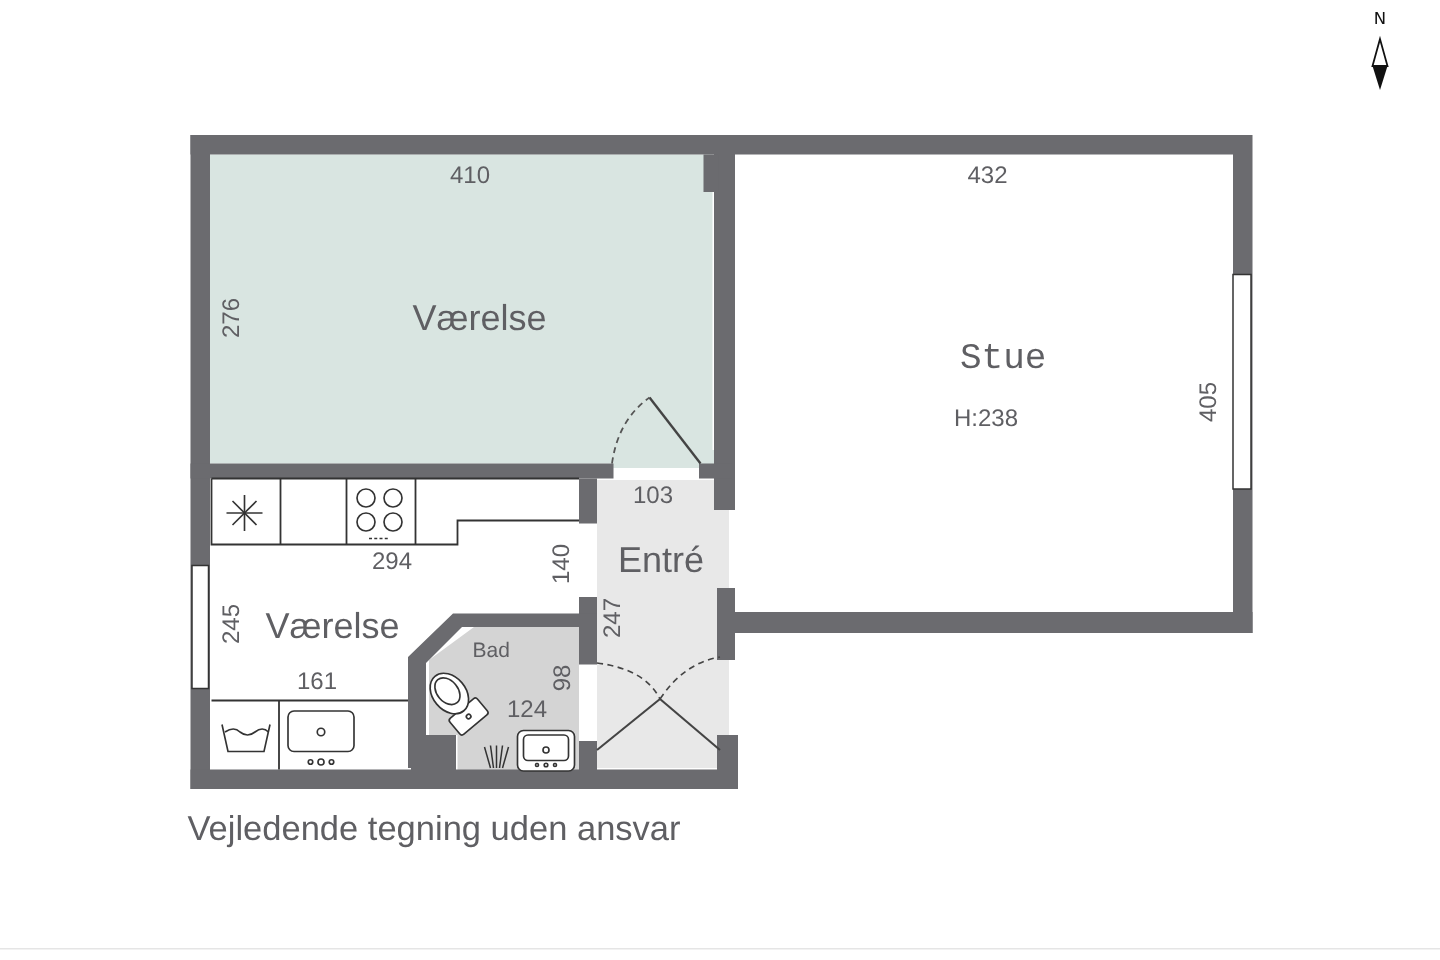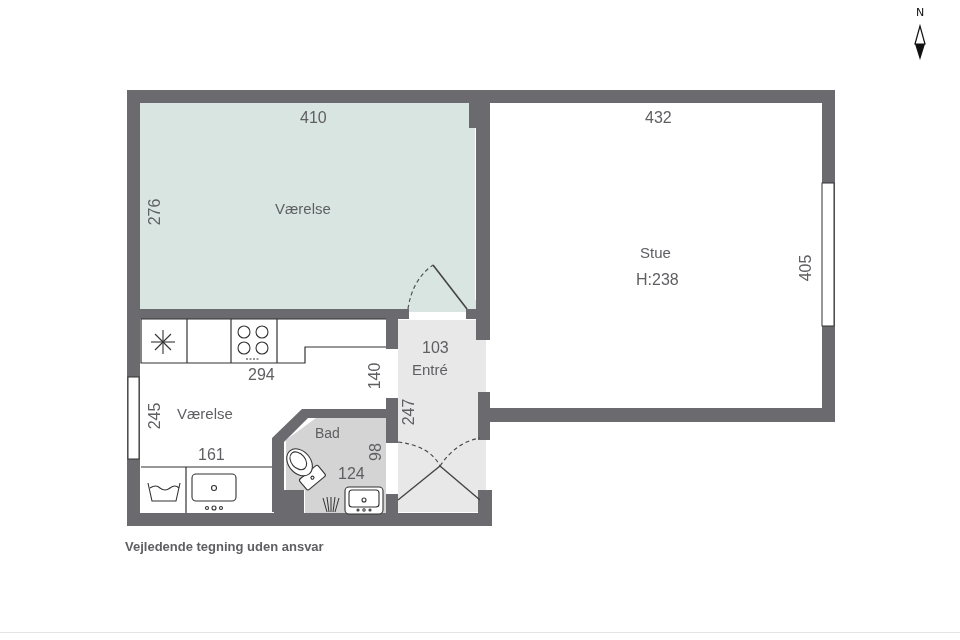--- a/index.html
+++ b/index.html
@@ -1,22 +1,22 @@
 <!DOCTYPE html>
 <html><head>
 <meta charset="utf-8">
 <style>
   html, body { margin:0; padding:0; background:#ffffff; }
   body { width:960px; height:640px; position:relative; overflow:hidden; font-family:"Liberation Sans", sans-serif; color:#5f5f63; }
   .plan { position:absolute; left:0; top:0; width:960px; height:640px; }
   .lbl { position:absolute; font-family:"Liberation Sans", sans-serif; color:#5f5f63; white-space:nowrap; line-height:1; }
-  .room-name { font-size:15px; }
+  .room-name { font-size:24px; }
   .dim { font-size:16px; }
   .vert { transform:rotate(-90deg); transform-origin:center center; }
-  .caption { position:absolute; left:125px; top:539px; font-size:13px; color:#5f5f63;font-weight:bold; }
+  .caption { position:absolute; left:125px; top:539px; font-size:23px; color:#5f5f63; }
   .north { position:absolute; left:906px; top:6px; width:28px; height:56px; }
   .north-letter { position:absolute; left:0; top:0; width:28px; text-align:center; font-size:11px; color:#111; font-family:"DejaVu Sans", sans-serif; }
   .bottom-line { position:absolute; left:0; top:632px; width:960px; height:1px; background:#e5e5e5; }
 </style>
 </head>
 <body>
 
 <svg class="plan" viewBox="0 0 960 640" xmlns="http://www.w3.org/2000/svg">
 
   <rect x="140" y="103" width="335" height="206" fill="#d9e5e1"></rect>
@@ -139,25 +139,25 @@
     <polygon points="14,20 9,38 19,38" fill="#ffffff" stroke="#111" stroke-width="1.2"></polygon>
     <polygon points="9,38 19,38 14,54" fill="#111"></polygon>
   </svg>
 </div>
 
 <div class="lbl dim" style="left:300px;top:110px;">410</div>
 <div class="lbl dim vert" style="left:142px;top:204px;">276</div>
 <div class="lbl room-name" style="left:275px;top:201px;">Værelse</div>
 
 <div class="lbl dim" style="left:645px;top:110px;">432</div>
-<div class="lbl room-name" style="left:640px;top:245px;">Stue</div>
+<div class="lbl room-name" style="left:640px;top:228px;font-family:Liberation Mono, monospace;">Stue</div>
 <div class="lbl dim" style="left:636px;top:272px;">H:238</div>
 <div class="lbl dim vert" style="left:793px;top:260px;">405</div>
 
-<div class="lbl dim" style="left:422px;top:340px;">103</div>
+<div class="lbl dim" style="left:422px;top:323px;">103</div>
 <div class="lbl room-name" style="left:412px;top:362px;text-align:center;">Entré</div>
 <div class="lbl dim vert" style="left:396px;top:404px;">247</div>
 
 <div class="lbl dim" style="left:248px;top:367px;">294</div>
 <div class="lbl dim vert" style="left:362px;top:368px;">140</div>
 <div class="lbl room-name" style="left:177px;top:406px;">Værelse</div>
 <div class="lbl dim vert" style="left:142px;top:408px;">245</div>
 <div class="lbl dim" style="left:198px;top:447px;">161</div>
 
 <div class="lbl room-name" style="left:315px;top:426px;font-size:14px;">Bad</div>

